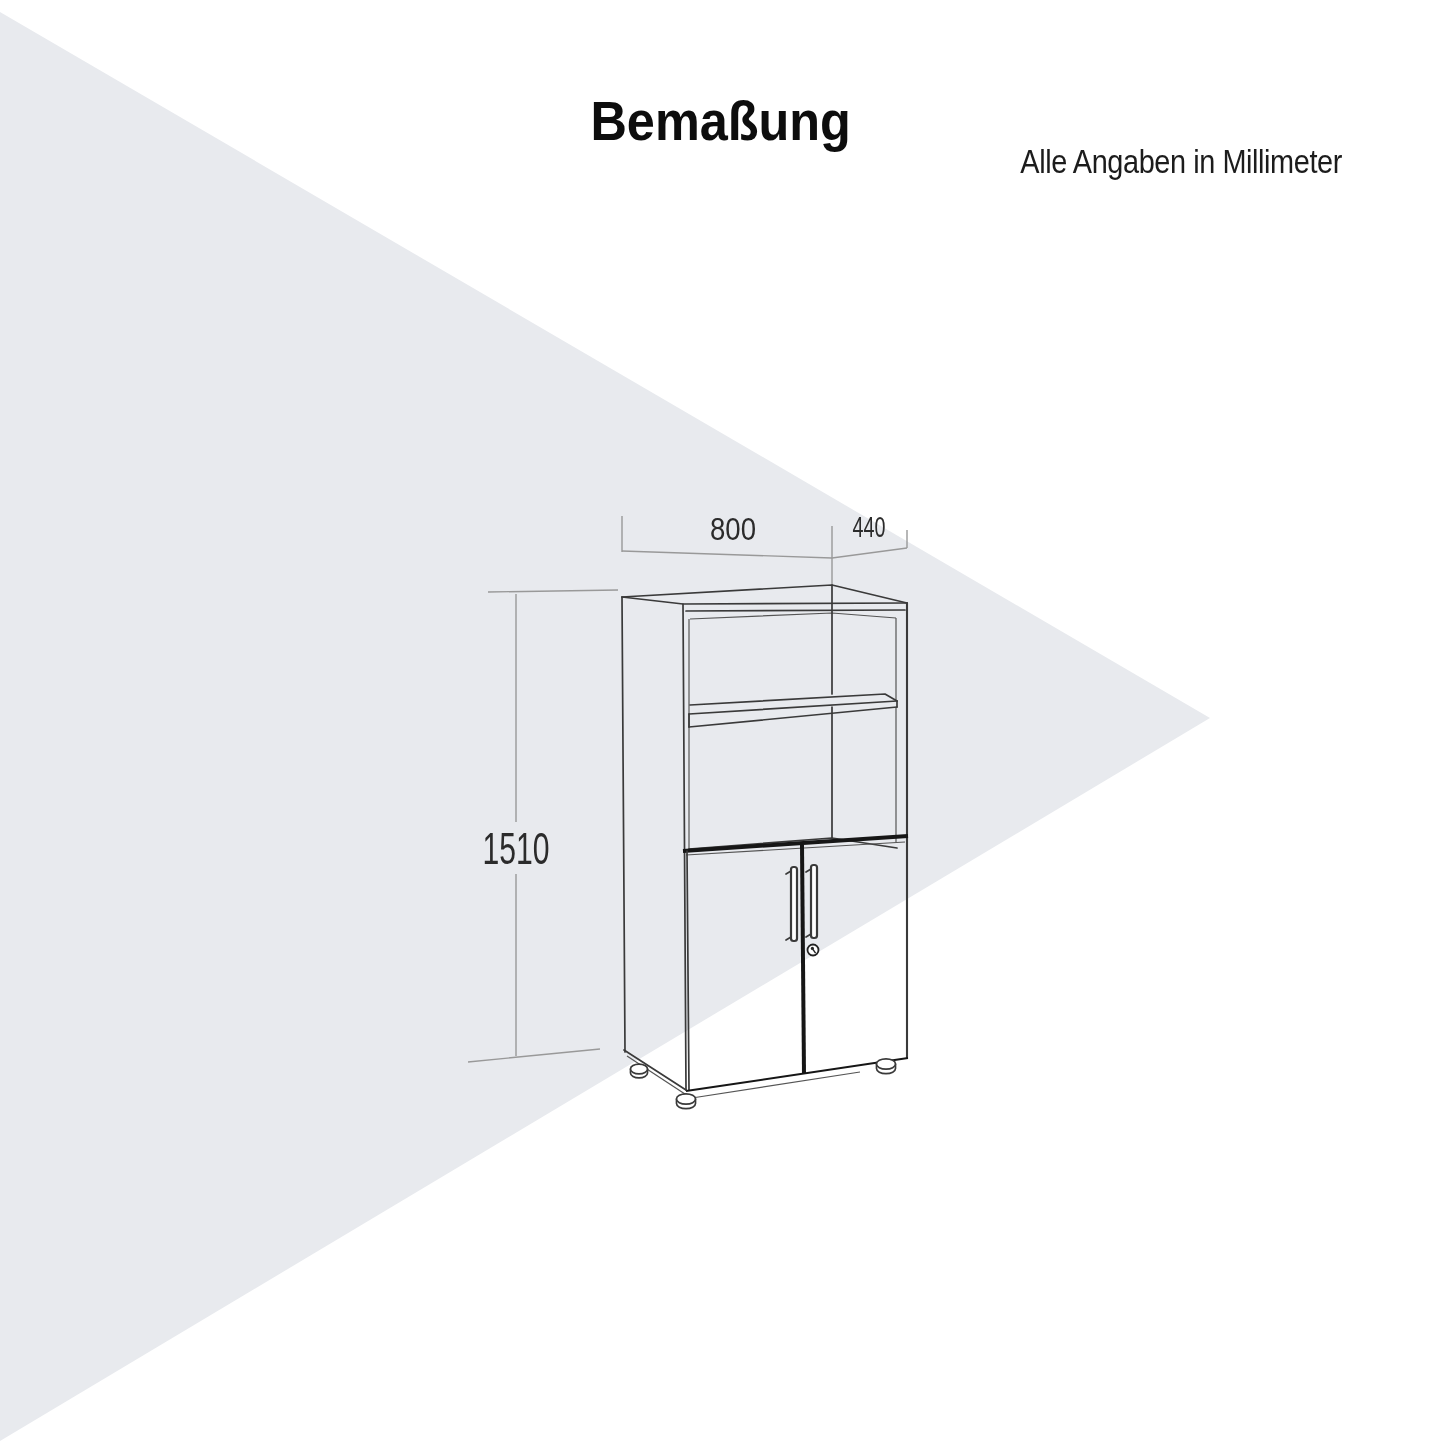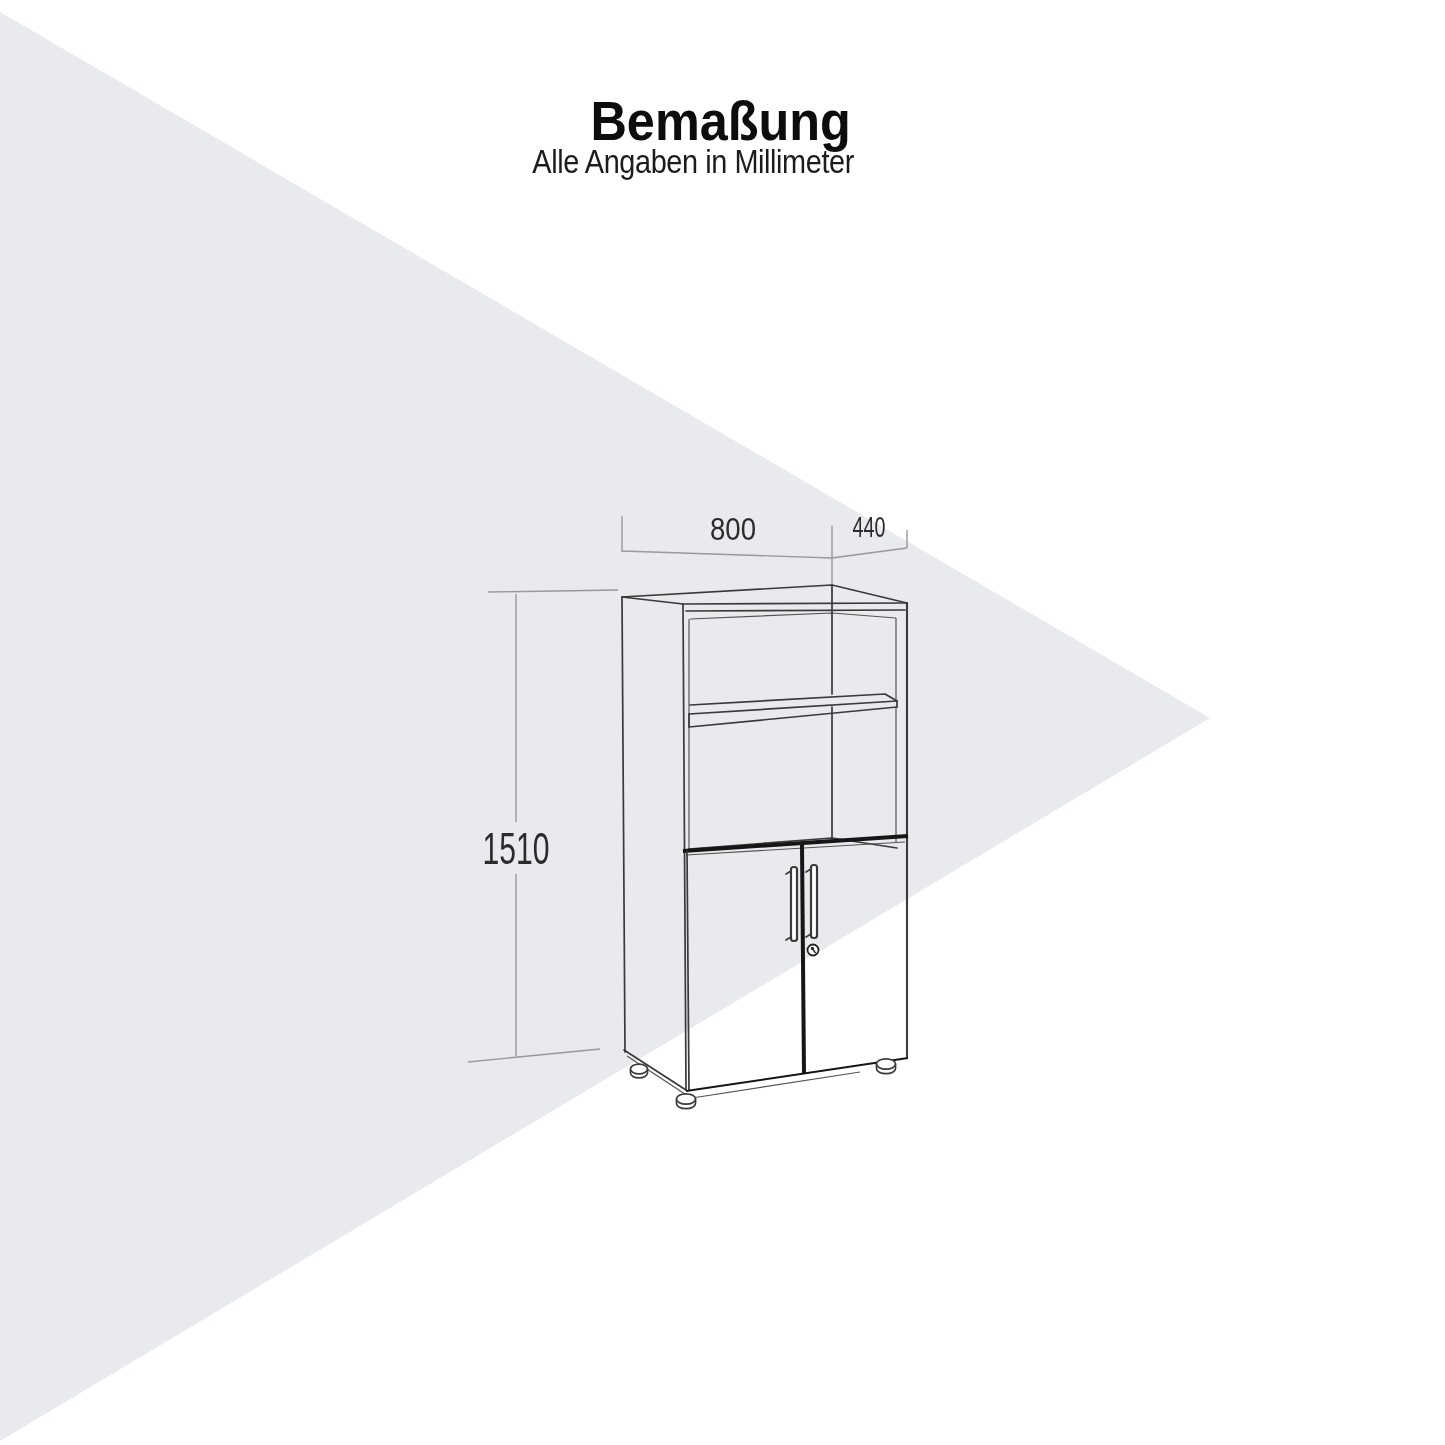--- a/index.html
+++ b/index.html
@@ -17,21 +17,21 @@
     position:relative;width:1445px;height:1445px;
     background:var(--canvas);overflow:hidden;
   }
   .stage > svg{position:absolute;left:0;top:0;}
   .title{
     position:absolute;left:0;top:88px;width:1370px;text-align:center;
     font-size:56px;font-weight:bold;color:var(--title-text);letter-spacing:0;padding-left:36px;
   }
   .title .squeeze{display:inline-block;transform:scaleX(.90);transform-origin:50% 50%;}
   .subtitle{
-    position:absolute;left:8px;top:142px;width:1370px;text-align:center;
+    position:absolute;left:0;top:142px;width:1370px;text-align:right;
     font-size:34px;font-weight:400;color:#1c1c1c;letter-spacing:-.5px;
   }
   .subtitle .squeeze{display:inline-block;transform:scaleX(.85);transform-origin:50% 50%;}
 
   .tri{fill:var(--watermark-triangle);}
   .ln{stroke:var(--drawing-line);stroke-width:1.7;fill:none;stroke-linecap:round;stroke-linejoin:round;}
   .ln-thin{stroke:#555;stroke-width:1.2;fill:none;}
   .ln-dark{stroke:var(--drawing-dark-line);fill:none;stroke-linecap:butt;}
   .dim{stroke:var(--dimension-line);stroke-width:1.4;fill:none;stroke-linecap:butt;}
   .dimtext{

